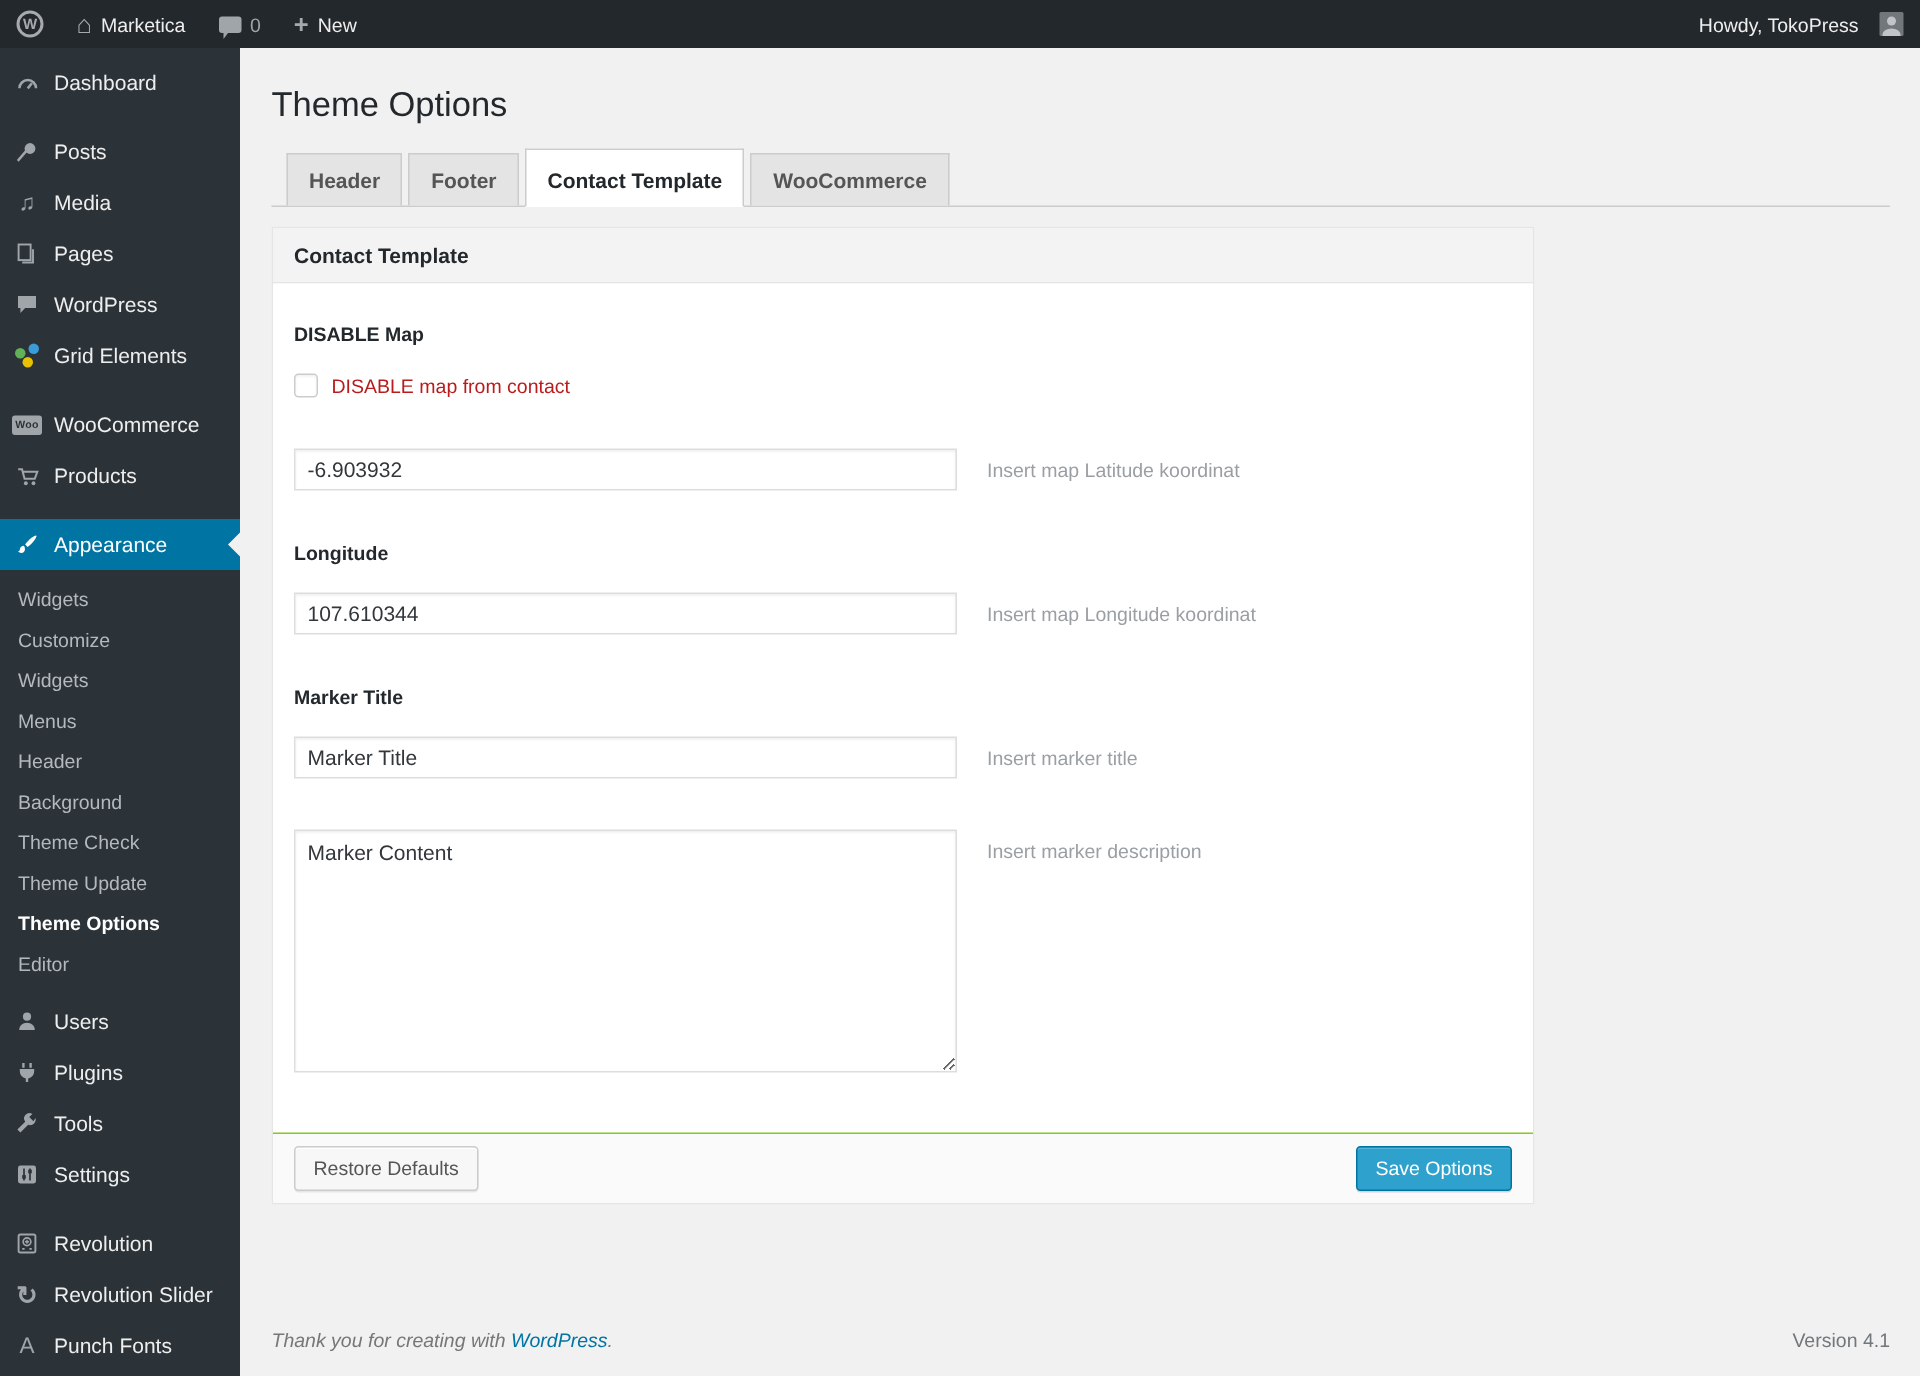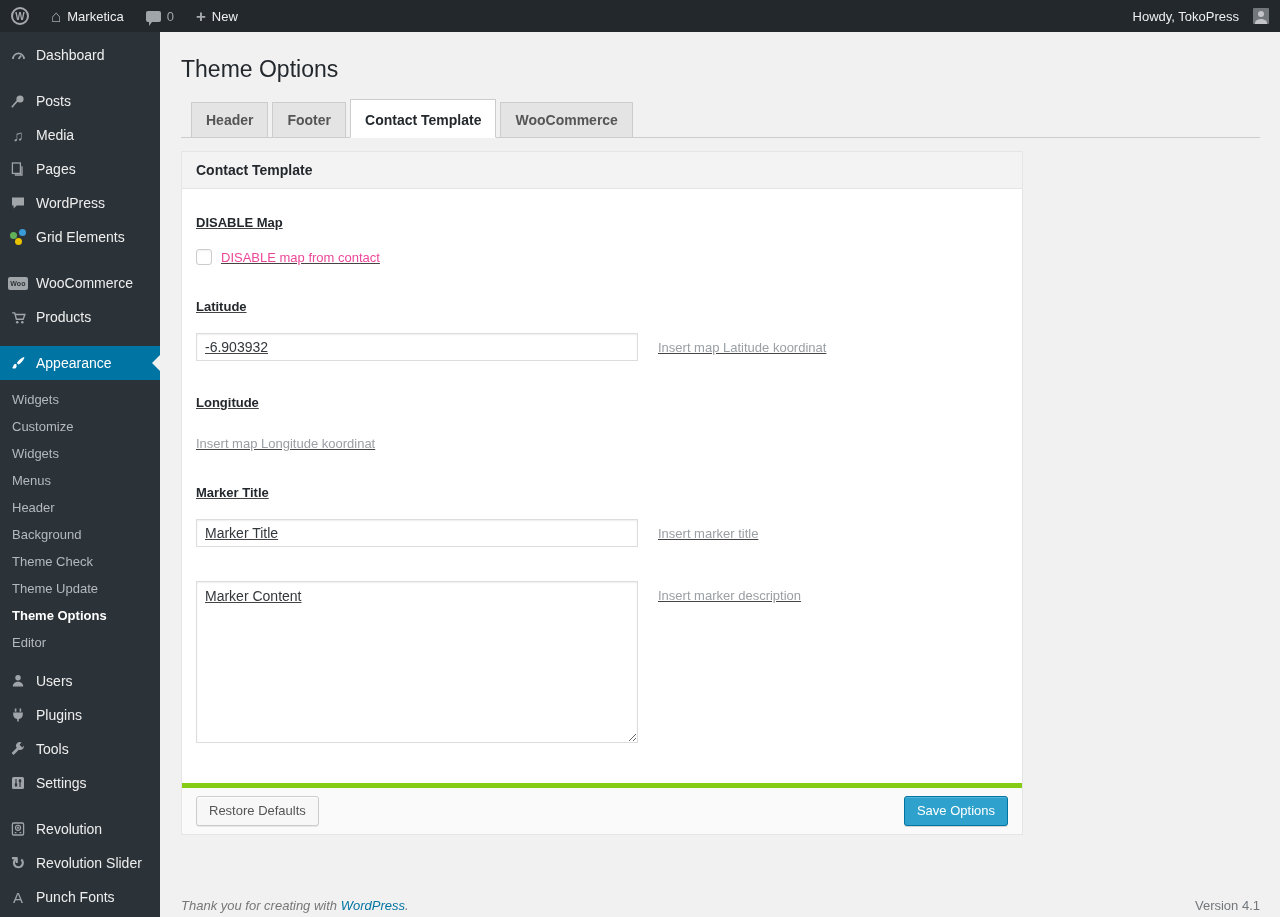--- a/index.html
+++ b/index.html
@@ -99,66 +99,66 @@
   .nav-tab.active {
     background:#fff; color:#23282d; padding-top:13px; margin-bottom:-1px; border-bottom:1px solid #fff;
   }
 
   
   .panel { margin-top:13px; width:842px; background:#fff; border:1px solid #e5e5e5; }
   .panel-header {
     background:#f3f3f3; border-bottom:1px solid #e5e5e5;
     padding:10px 14px; font-size:14px; font-weight:bold; color:#23282d;
   }
-  .panel-body { padding:26px 14px 40px; background:#fff;text-decoration:underline; }
+  .panel-body { padding:26px 14px 40px; background:#fff; }
   .field { margin-bottom:34px; }
   .field:last-child { margin-bottom:0; }
   .field-label { font-size:13px; font-weight:bold; color:#23282d; margin-bottom:19px; }
   .checkbox-row { display:flex; align-items:center; gap:9px; cursor:pointer; }
   .checkbox-row input[type="checkbox"] {
     -webkit-appearance:none; appearance:none; width:16px; height:16px; margin:0;
     background:#fff; border:1px solid #ccc; border-radius:3px;
     box-shadow: inset 0 1px 2px rgba(0,0,0,.06); cursor:pointer;
   }
-  .checkbox-row span { font-size:13px; color:#ec4899; }
+  .checkbox-row span { font-size:13px; color:#b91c1c; }
   .input-row { display:flex; align-items:flex-start; gap:20px; }
   .text-input {
     width:442px; height:28px; padding:2px 8px;
     border:1px solid #ddd; background:#fff; color:#32373c; font-size:14px;
     font-family:"Liberation Sans", sans-serif;
     box-shadow: inset 0 1px 2px rgba(0,0,0,.07); outline:none;
   }
   .textarea-input {
     width:442px; height:162px; padding:6px 8px;
     border:1px solid #ddd; background:#fff; color:#32373c; font-size:14px;
     font-family:"Liberation Sans", sans-serif;
     box-shadow: inset 0 1px 2px rgba(0,0,0,.07); outline:none; resize:both;
   }
   .hint { font-size:13px; color:#9a9fa4; padding-top:7px; }
   .panel-footer {
-    border-top:5px solid #84cc16; background:#fafafa;
+    border-top:1px solid #84cc16; background:#fafafa;
     padding:8px 14px; display:flex; justify-content:space-between; align-items:flex-start;gap:20px;
   }
   .button {
     font-size:13px; line-height:1; padding:7px 12px 8px; border-radius:3px; cursor:pointer;
     font-family:"Liberation Sans", sans-serif;
   }
   .button-secondary {
     background:#f7f7f7; border:1px solid #ccc; color:#555;
     box-shadow: inset 0 1px 0 #fff, 0 1px 0 rgba(0,0,0,.08);
   }
   .button-primary {
     background:#2ea2cc; border:1px solid #0074a2; color:#fff;
     box-shadow: inset 0 1px 0 rgba(120,200,230,.5), 0 1px 0 rgba(0,0,0,.15);
   }
 
   
   .page-footer {
     display:flex; justify-content:space-between; align-items:center;
-    padding:0 20px 4px 21px; font-size:13px; color:#777;gap:42px;
+    padding:0 20px 16px 21px; font-size:13px; color:#777;gap:42px;
   }
   .thanks { font-style:italic; color:#777; }
   .thanks a { color:#0074a2; font-style:italic; }
   .version { color:#72777c; }
 </style>
 </head>
 <body>
 
 <div class="admin-bar">
   <div class="ab-left">
@@ -373,30 +373,30 @@
 
         <div class="field">
           <div class="field-label">DISABLE Map</div>
           <label class="checkbox-row">
             <input type="checkbox" style="">
             <span>DISABLE map from contact</span>
           </label>
         </div>
 
         <div class="field">
-          <div class="field-label">Latitude</div>
           <div class="input-row">
             <input type="text" class="text-input" value="-6.903932" style="">
             <span class="hint">Insert map Latitude koordinat</span>
           </div>
         </div>
 
         <div class="field">
           <div class="field-label">Longitude</div>
           <div class="input-row">
+            <input type="text" class="text-input" value="107.610344" style="">
             <span class="hint">Insert map Longitude koordinat</span>
           </div>
         </div>
 
         <div class="field">
           <div class="field-label">Marker Title</div>
           <div class="input-row">
             <input type="text" class="text-input" value="Marker Title" style="">
             <span class="hint">Insert marker title</span>
           </div>

